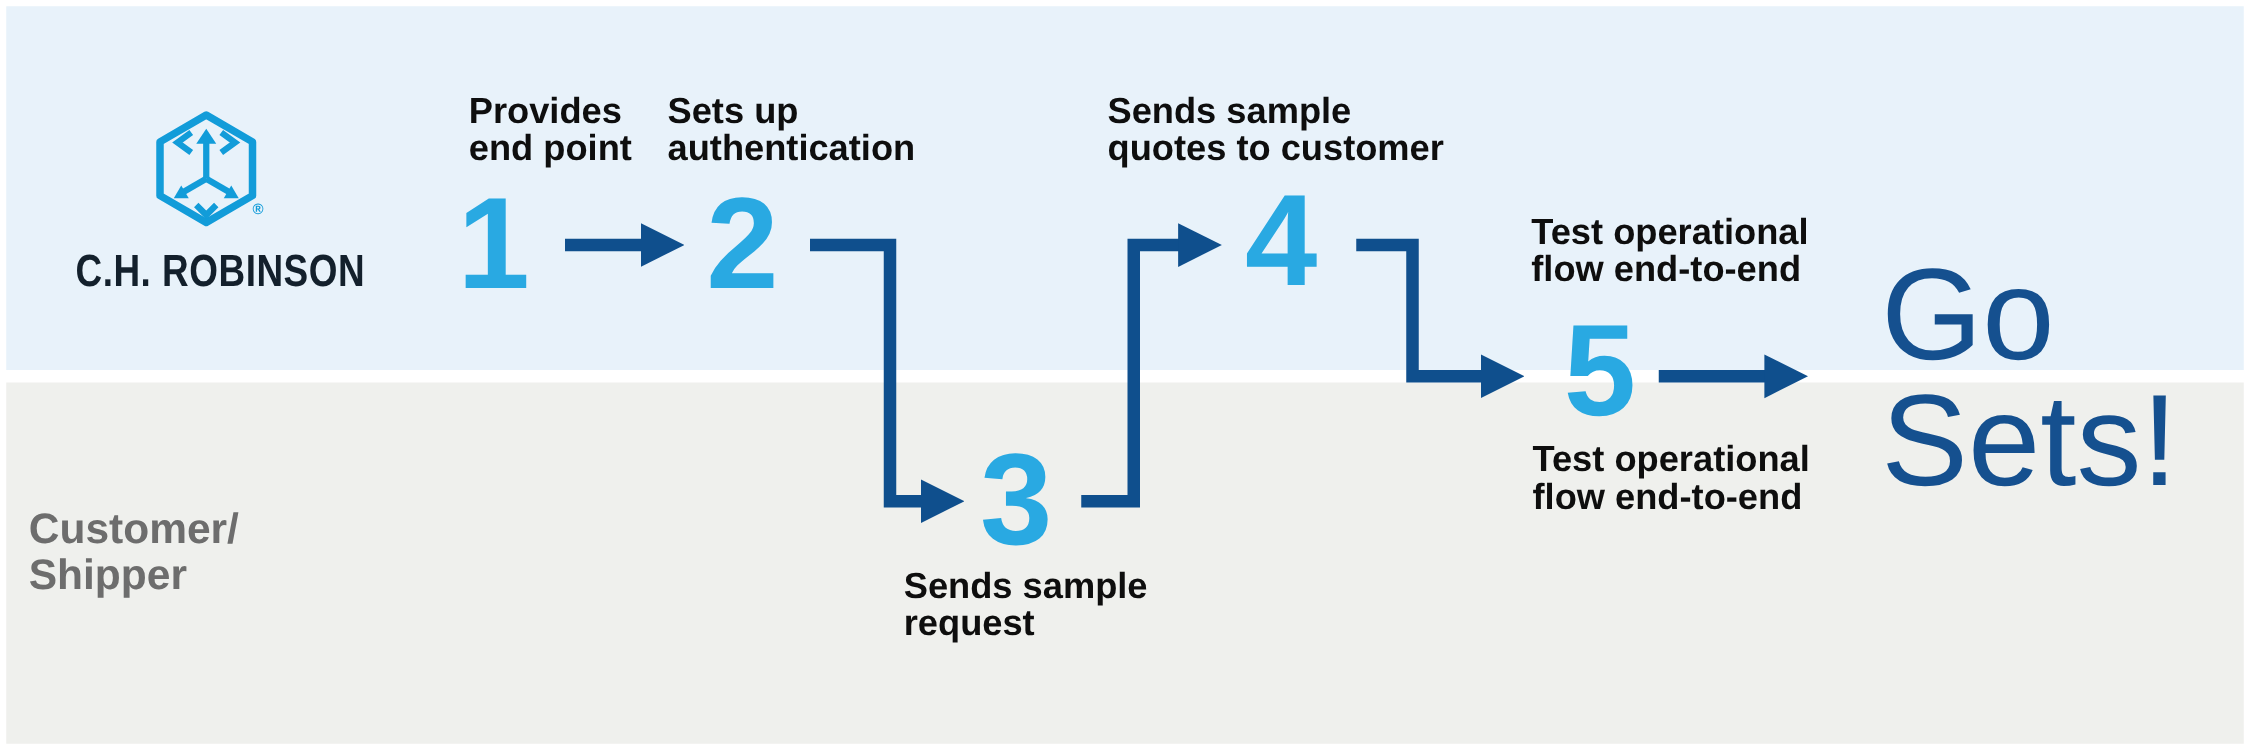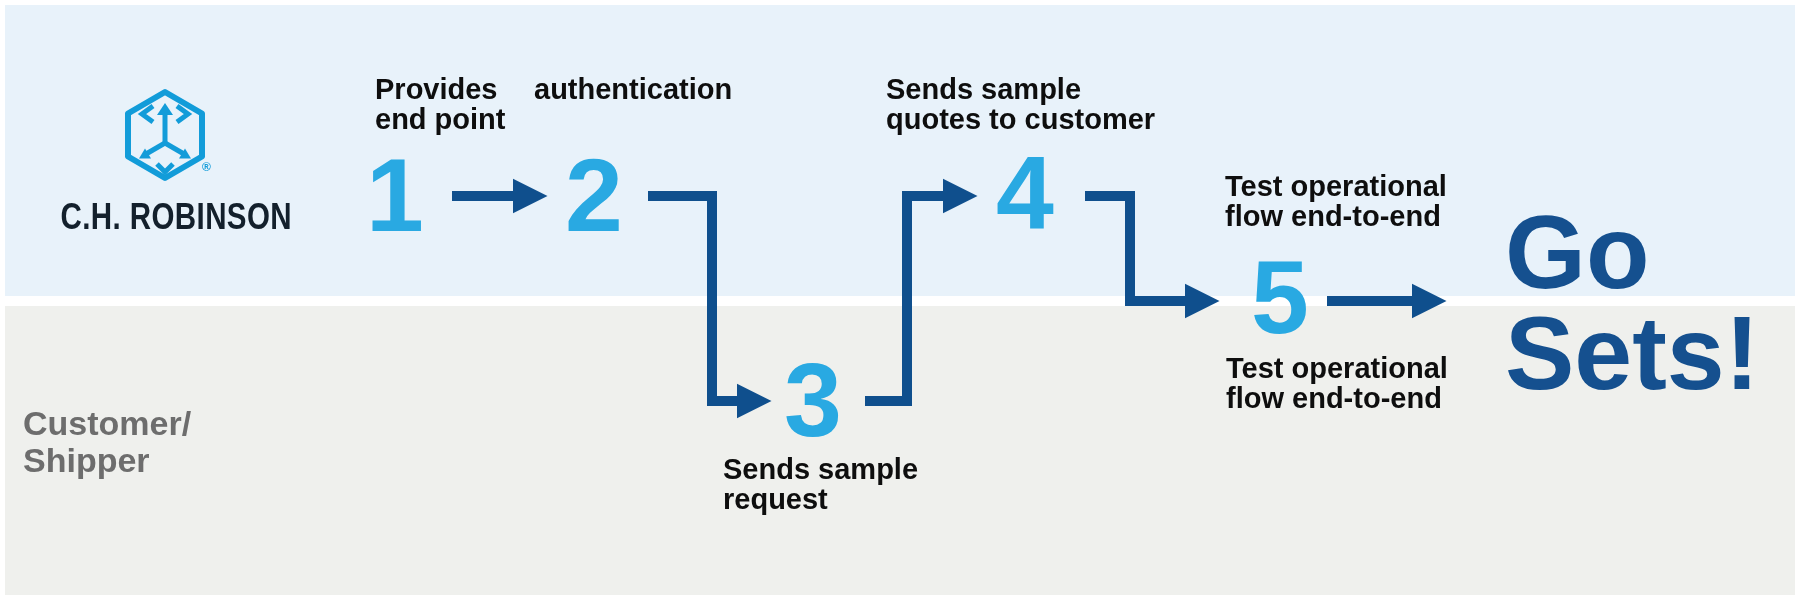--- a/index.html
+++ b/index.html
@@ -26,21 +26,21 @@
     transform:scaleX(0.82);transform-origin:center;letter-spacing:0.5px;white-space:nowrap;
   }
   .reg-mark{position:absolute;left:202px;top:160px;font-size:12px;color:#129cd9;font-weight:700;}
   .customer-label{
     position:absolute;left:23px;top:405px;width:300px;text-align:left;
     font-weight:700;font-size:34px;line-height:37px;color:#6d6d6d;
   }
   .customer-label span{display:block;}
   .go-live{
     position:absolute;left:1505px;top:202px;
-    font-weight:700;font-size:104px;line-height:101px;color:#15508f;white-space:nowrap;
+    font-weight:400;font-size:104px;line-height:101px;color:#15508f;white-space:nowrap;
   }
   .go-live span{display:block;}
   .logo{position:absolute;left:115px;top:85px;}
 </style>
 </head>
 <body>
 
 <div class="canvas">
 
   <div class="lane lane-top"></div>
@@ -89,20 +89,21 @@
   <div class="num" style="left:594px;top:195px;">2</div>
   <div class="num" style="left:813px;top:400px;">3</div>
   <div class="num" style="left:1025px;top:193px;">4</div>
   <div class="num" style="left:1280px;top:297px;">5</div>
 
   <div class="label" style="left:343px;top:74px;margin-left:32px;">
     <span>Provides</span>
     <span>end point</span>
   </div>
   <div class="label" style="left:534px;top:74px;">
+    <span>Sets up</span>
     <span>authentication</span>
   </div>
   <div class="label" style="left:723px;top:454px;">
     <span>Sends sample</span>
     <span>request</span>
   </div>
   <div class="label" style="left:886px;top:74px;">
     <span>Sends sample</span>
     <span>quotes to customer</span>
   </div>

